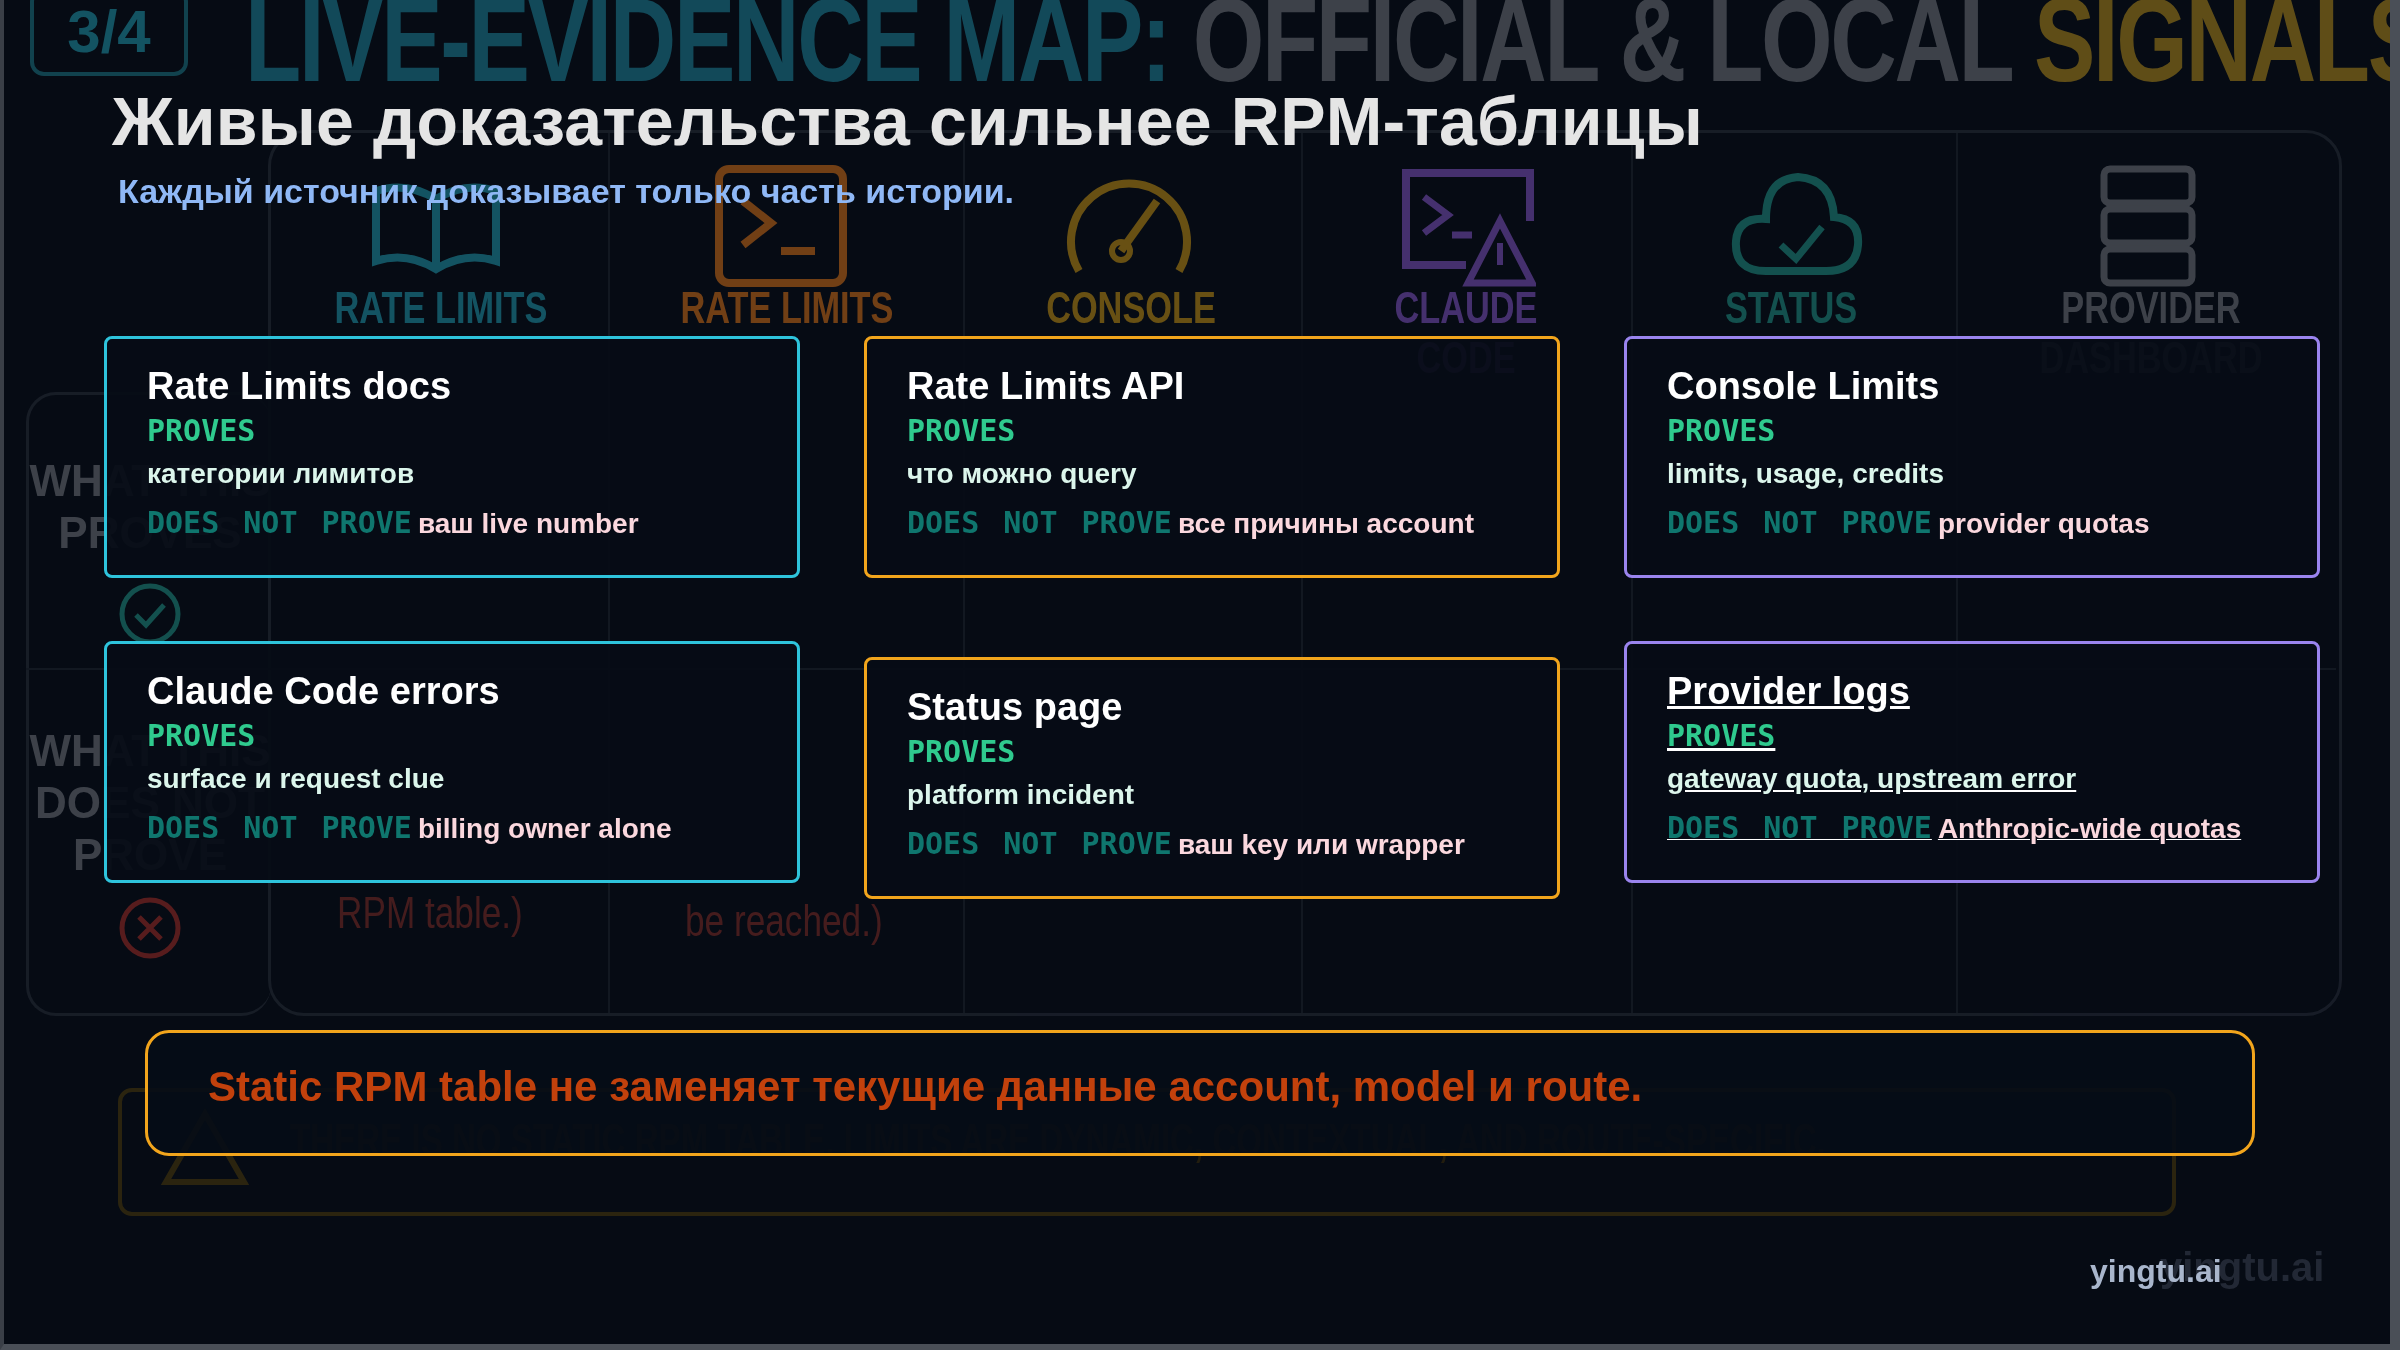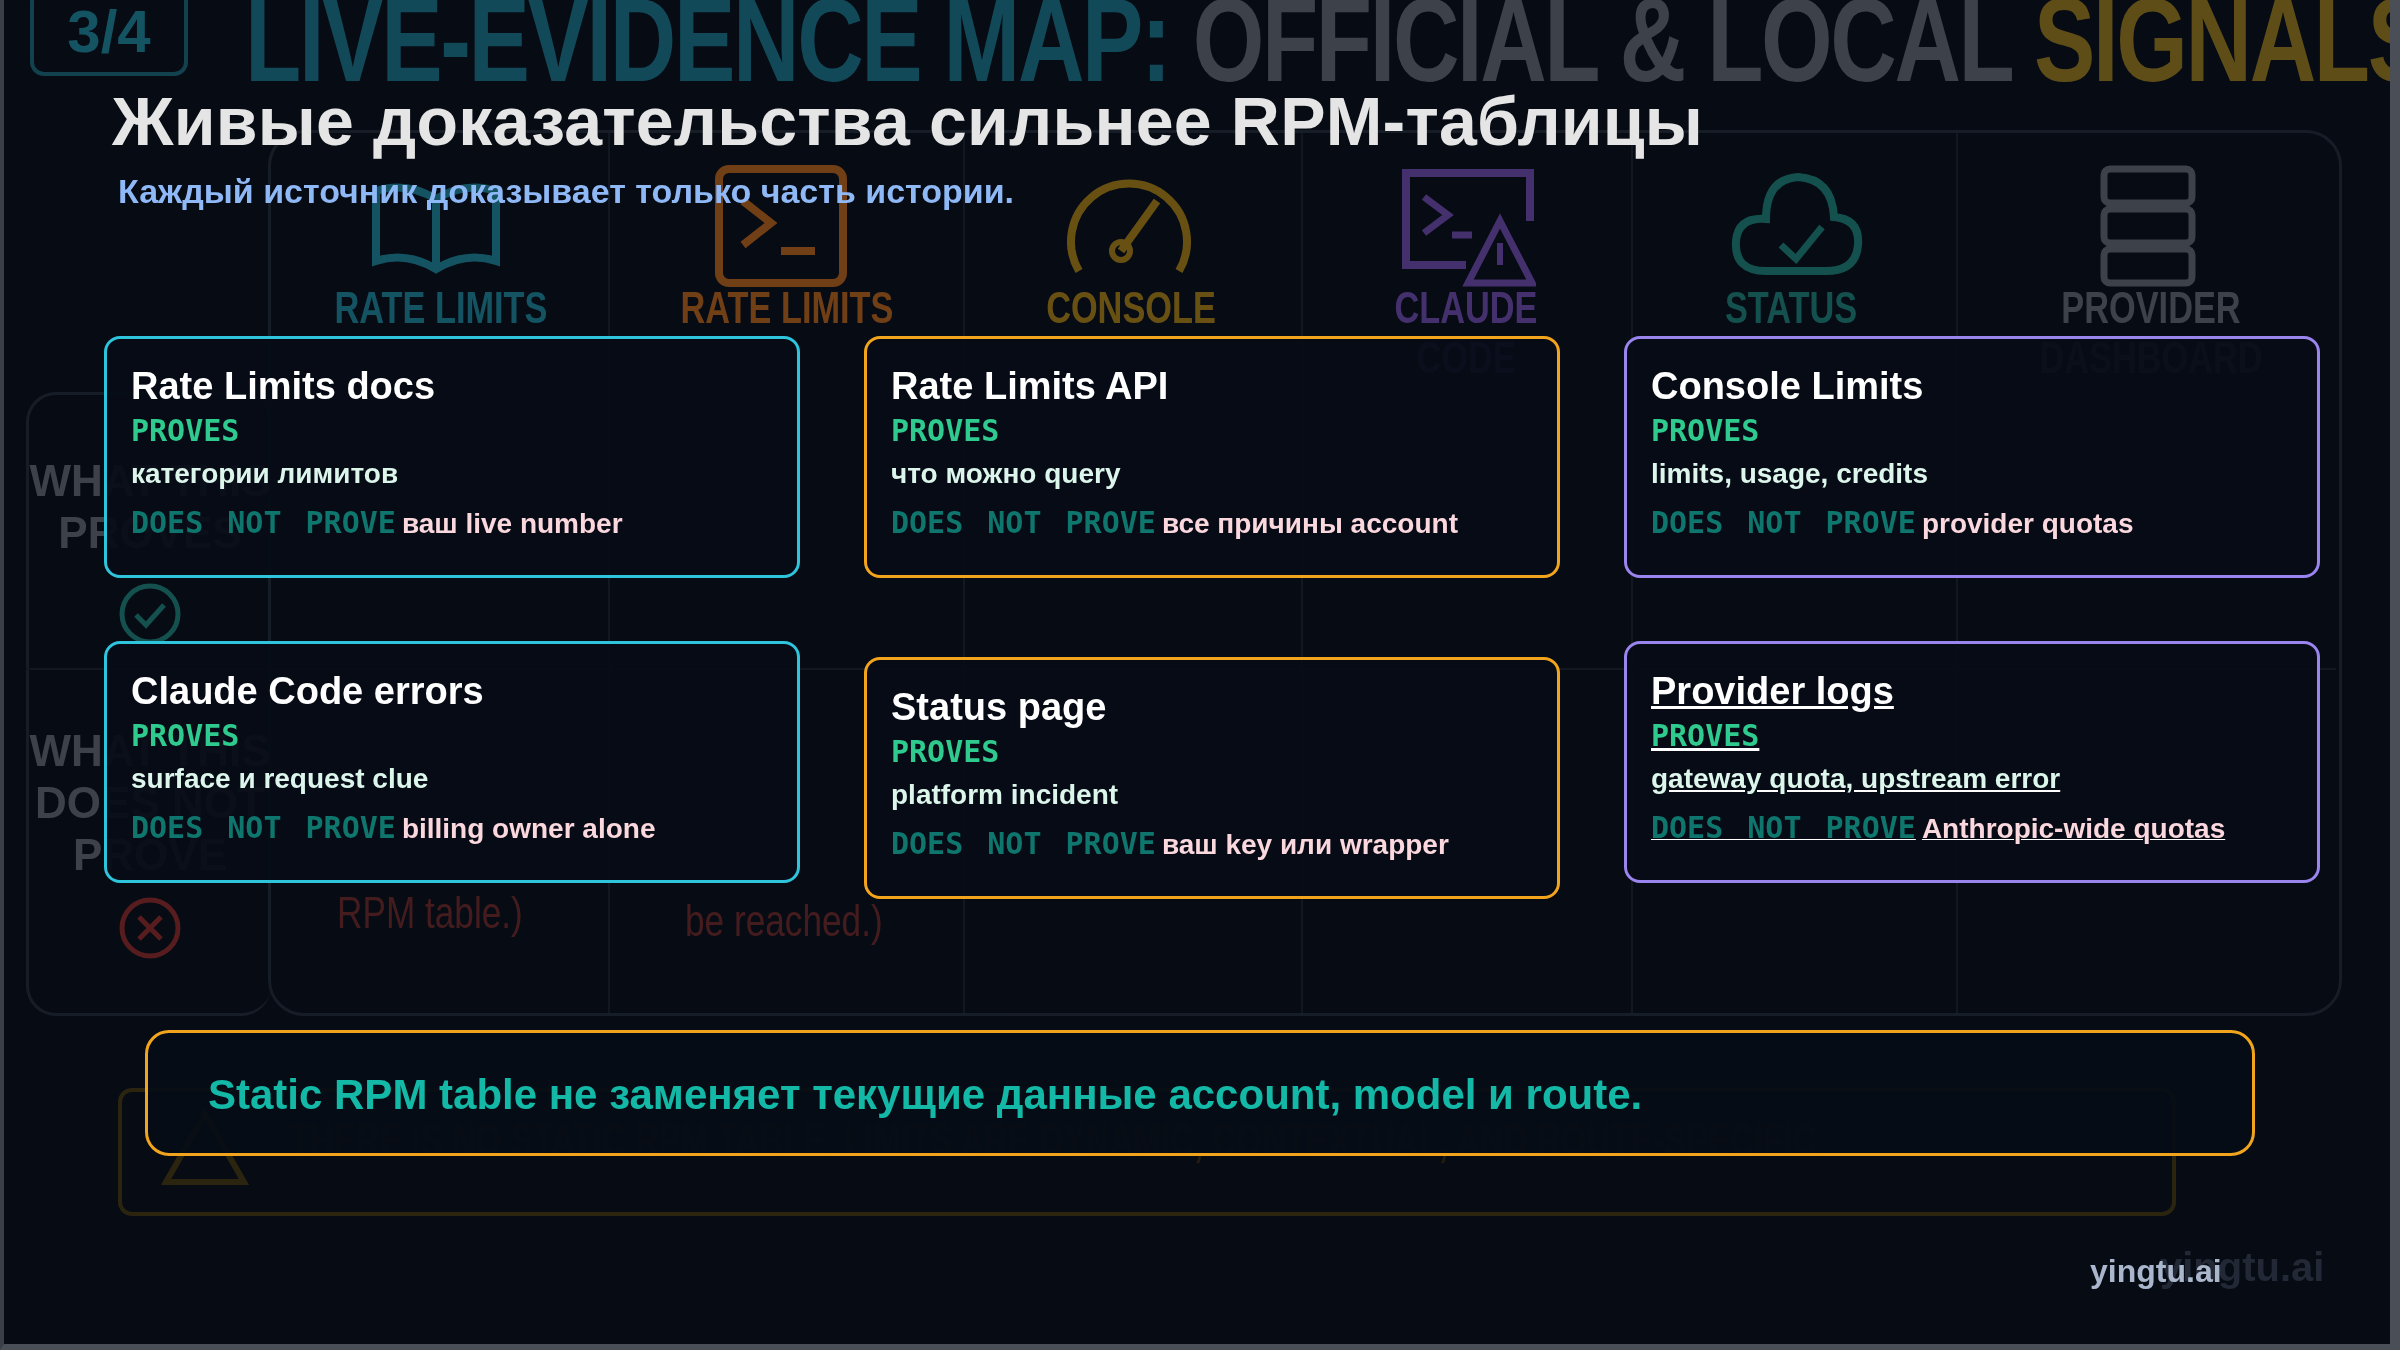--- a/index.html
+++ b/index.html
@@ -31,38 +31,38 @@
   .bg-warn { position:absolute; left:118px; top:1088px; width:2050px; height:120px; border:4px solid #4a3a0c; border-radius:14px; }
   .bg-warn-text { position:absolute; left:290px; top:1113px; font:bold 46px "Liberation Sans", sans-serif; color:#3a2d0a; transform:scaleX(0.72); transform-origin:left top; white-space:nowrap; }
   .bg-wm { position:absolute; left:2160px; top:1245px; font:bold 40px "Liberation Sans", sans-serif; color:#3a4150; }
 
   
   .title { position:absolute; left:112px; top:66px; font:bold 68px "Liberation Sans", sans-serif; color:#e5e5e5; white-space:nowrap; letter-spacing:0.2px;margin-top:16px; }
   .subtitle { position:absolute; left:118px; top:172px; font:bold 34px "Liberation Sans", sans-serif; color:#8fb8f6; white-space:nowrap; }
 
   .card {
     position:absolute; width:696px; height:242px; box-sizing:border-box;
-    border:3px solid; border-radius:16px; background:rgba(6,12,22,0.93);
-    padding:22px 0 0 24px;
+    border:3px solid; border-radius:8px; background:rgba(6,12,22,0.93);
+    padding:22px 0 0 40px;
   }
   .card.cyan { border-color:#2ec4dc; }
   .card.amber { border-color:#f2a51c; }
   .card.violet { border-color:#9a84ee; }
   .card-title { font:bold 38px "Liberation Sans", sans-serif; color:#ffffff; height:50px; line-height:50px; }
   .proves-label { font:bold 30px "DejaVu Sans Mono", monospace; color:#2fca8e; margin-top:2px; line-height:36px; }
   .proves-text { font:bold 28px "Liberation Sans", sans-serif; color:#dcf6ec; margin-top:8px; line-height:34px; }
   .dnp-row { margin-top:14px; line-height:36px; white-space:nowrap; }
   .dnp-label { font:bold 30px "DejaVu Sans Mono", monospace; color:#0f766e; word-spacing:6px; }
   .dnp-text { font:bold 28px "Liberation Sans", sans-serif; color:#fbd8de; margin-left:6px; }
 
   .banner {
     position:absolute; left:145px; top:1030px; width:2110px; height:126px; box-sizing:border-box;
     border:3px solid #f2a51c; border-radius:24px; background:rgba(6,12,22,0.9);
   }
-  .banner-text { position:absolute; left:60px; top:30px; font:bold 42px "Liberation Sans", sans-serif; color:#14b8a6; white-space:nowrap;margin-top:8px; }
+  .banner-text { position:absolute; left:60px; top:30px; font:bold 42px "Liberation Sans", sans-serif; color:#c2410c; white-space:nowrap; }
   .watermark { position:absolute; left:2090px; top:1253px; font:bold 32px "Liberation Sans", sans-serif; color:#a9b6cc; }
 </style>
 </head>
 <body>
 
 <div class="bg">
   <div class="bg-badge">3/4</div>
   <div class="bg-heading">
     <span class="c1">LIVE-EVIDENCE MAP:</span>
     <span class="c2">OFFICIAL &amp; LOCAL</span>

